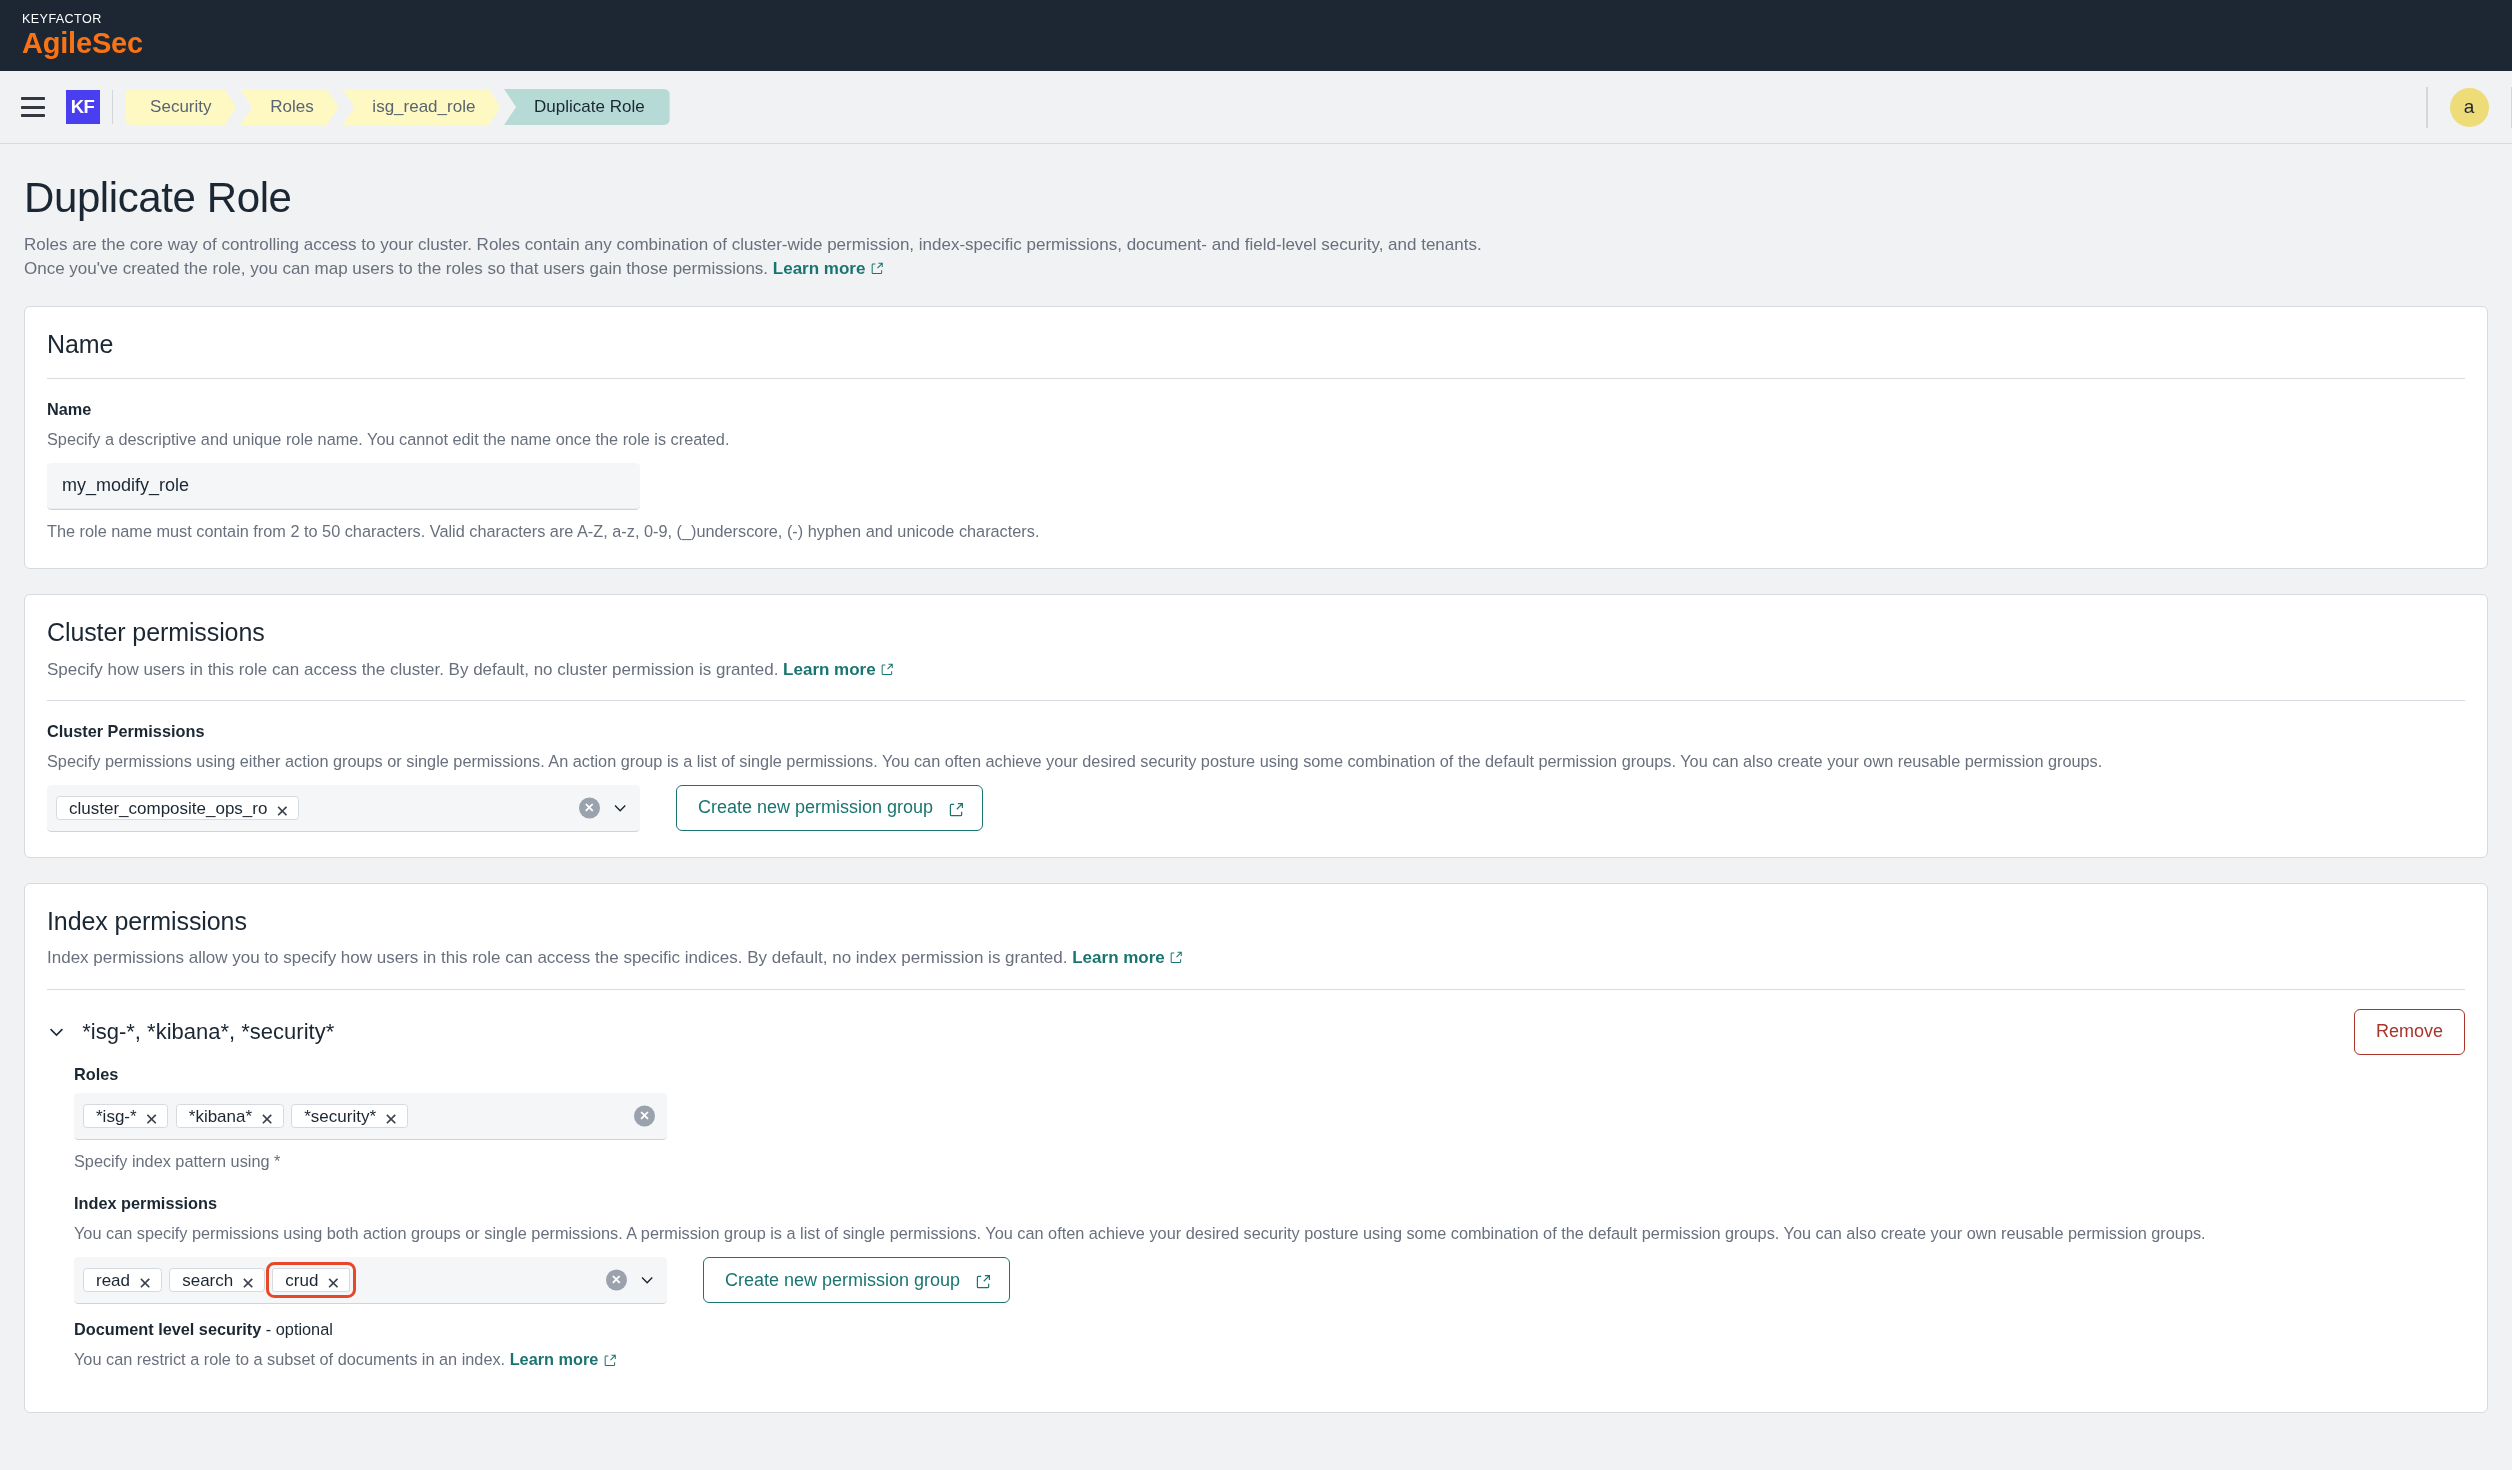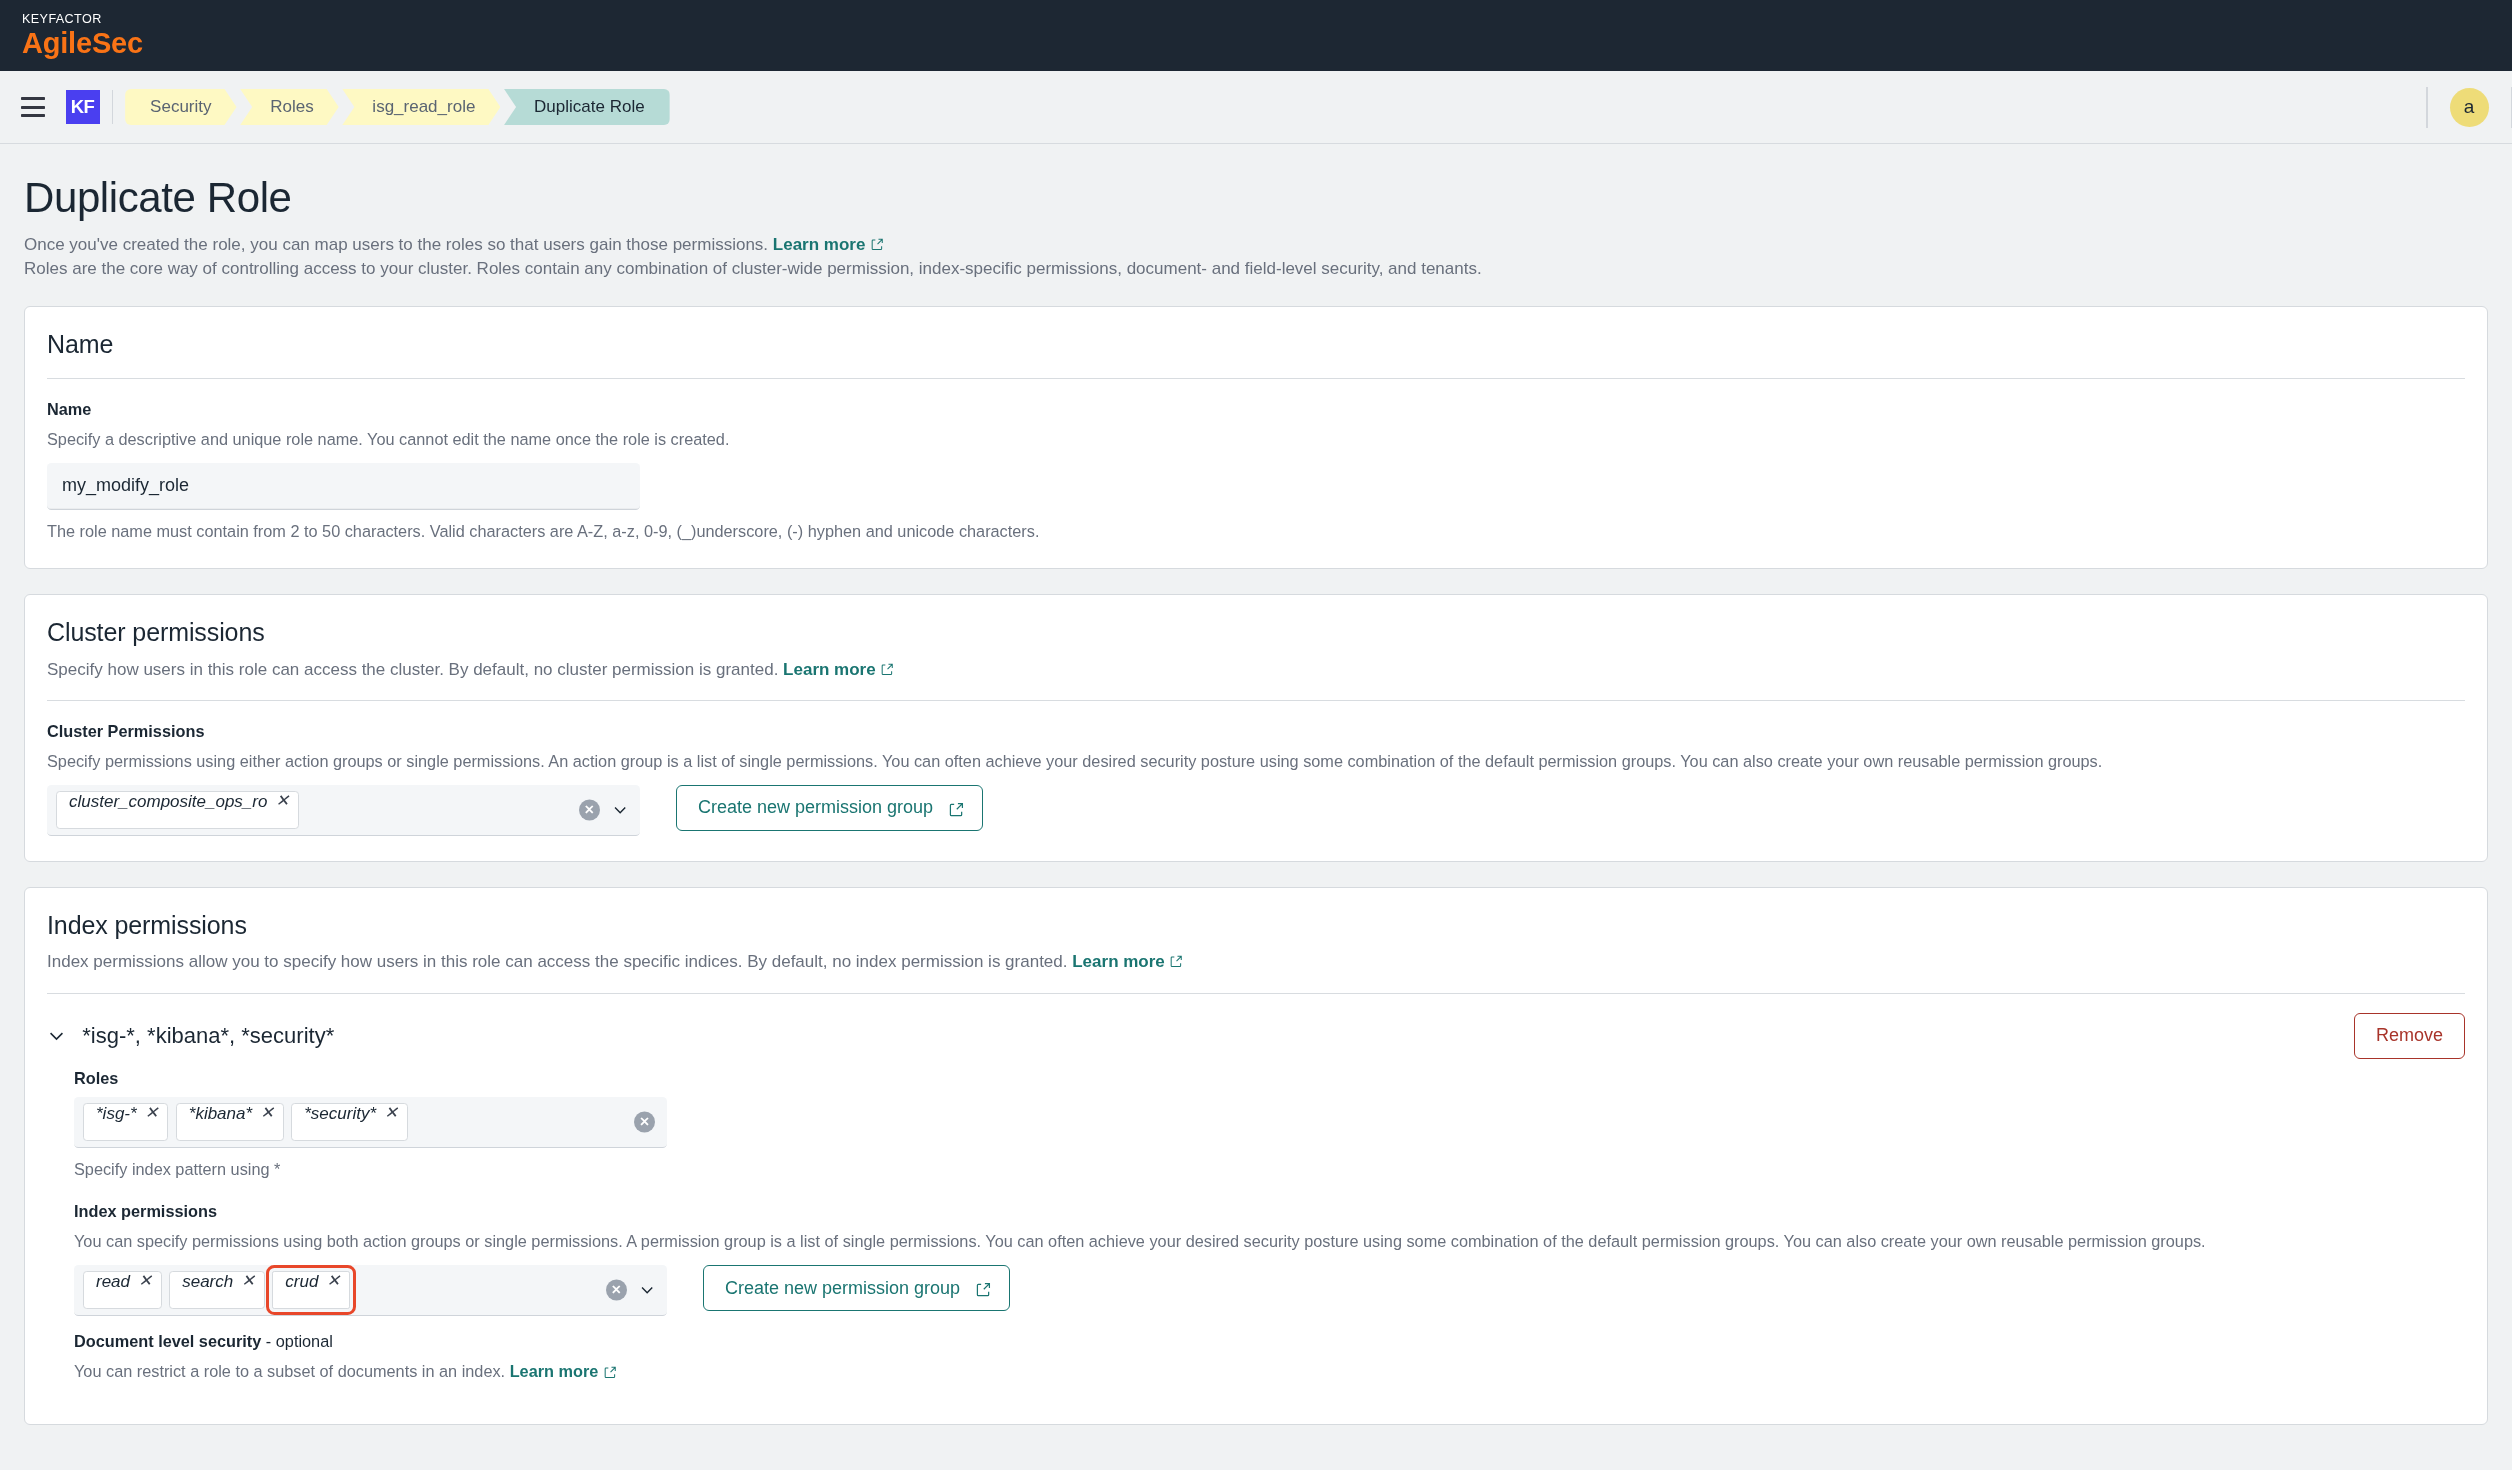--- a/index.html
+++ b/index.html
@@ -232,30 +232,29 @@
     gap: 7.4px;
     flex-wrap: wrap;
     cursor: text;
   }
   .combo.w-cluster { width: 593px; }
   .combo.w-index   { width: 593px; }
   .combo.w-perm    { width: 593px; }
 
   .pill {
     display: inline-flex;
-    align-items: flex-start;
+    align-items: flex-end;
     background: #ffffff;
     border: 0.7px solid #d6dade;
     border-radius: 3.7px;
-    height: 38px;
+    height: 24px;
     padding: 0 9px 0 12px;
     font-size: 17px;
     color: #1b2733;
     white-space: nowrap;
-    font-style: italic;
   }
   .pill .x {
     margin-left: 8.1px;
     font-size: 16.3px;
     color: #3b424e;
     cursor: pointer;
     line-height: 1;
   }
   .pill.flagged {
     outline: 3.7px solid #e8472a;
@@ -371,28 +370,28 @@
     <div class="avatar">a</div>
     <div class="vrule"></div>
   </div>
 </div>
 
 <div class="page">
 
   <div class="page-title">Duplicate Role</div>
 
   <div class="page-desc">
+    <span class="ln">Roles are the core way of controlling access to your cluster. Roles contain any combination of cluster-wide permission, index-specific permissions, document- and field-level security, and tenants.</span>
     <span class="ln">
       <span>Once you've created the role, you can map users to the roles so that users gain those permissions.</span>
       <a class="link">Learn more</a><span class="ext-icon"><svg width="12.6" height="12.6" viewBox="0 0 16 16">
             <path d="M5.5 2.5h-3a1 1 0 0 0-1 1v10a1 1 0 0 0 1 1h10a1 1 0 0 0 1-1v-3" fill="none" stroke="#1a7571" stroke-width="1.3"></path>
             <path d="M9.5 1.7h4.8v4.8M14.3 1.7l-6 6" fill="none" stroke="#1a7571" stroke-width="1.3"></path>
           </svg></span>
     </span>
-    <span class="ln">Roles are the core way of controlling access to your cluster. Roles contain any combination of cluster-wide permission, index-specific permissions, document- and field-level security, and tenants.</span>
   </div>
 
   <div class="panel">
     <div class="panel-title">Name</div>
     <div class="hr"></div>
     <div class="field-block">
       <div class="field-label">Name</div>
       <div class="field-help">Specify a descriptive and unique role name. You cannot edit the name once the role is created.</div>
       <input class="text-input" type="text" value="my_modify_role" style="">
       <div class="field-foot">The role name must contain from 2 to 50 characters. Valid characters are A-Z, a-z, 0-9, (_)underscore, (-) hyphen and unicode characters.</div>

